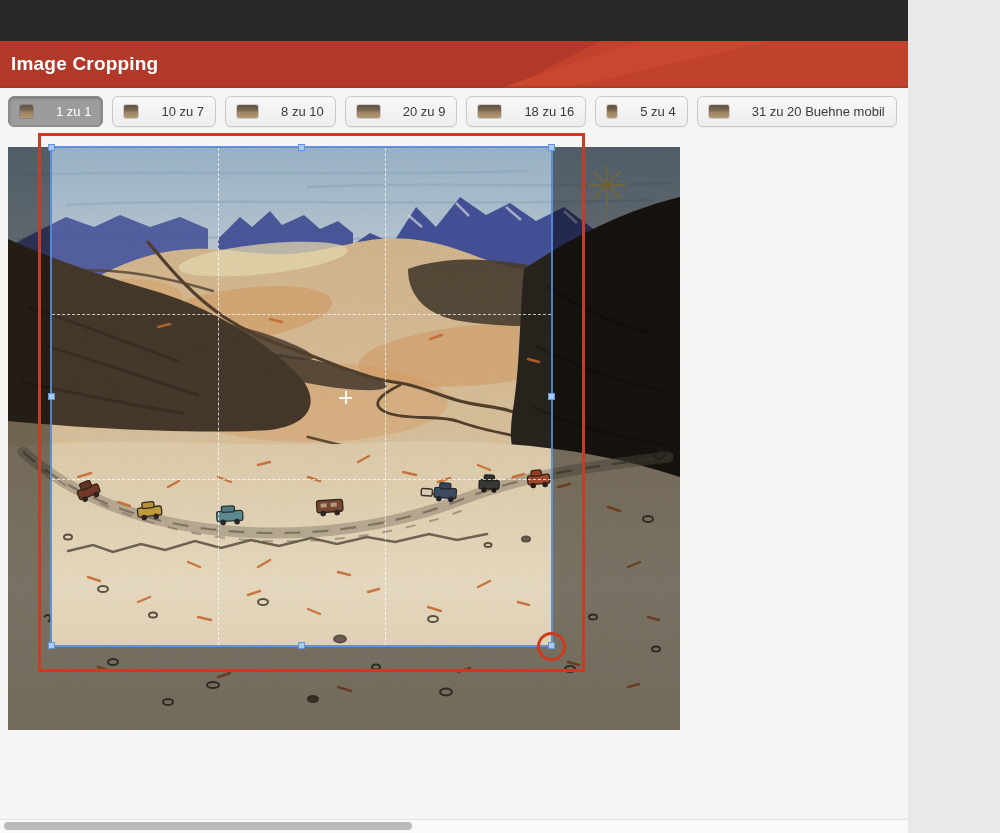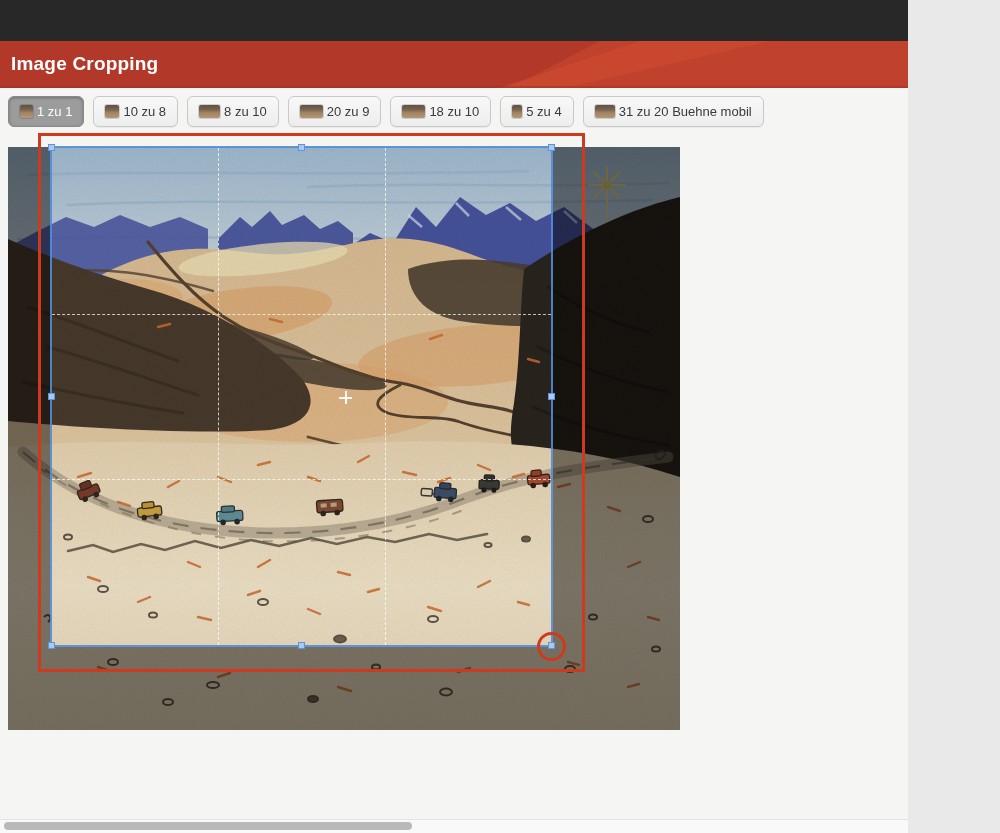--- a/index.html
+++ b/index.html
@@ -11,21 +11,21 @@
 
   
   .header{position:absolute;left:0;top:41px;width:1000px;height:47px;background:#b2392a;overflow:hidden;}
   .header svg{position:absolute;left:0;top:0;}
   .header h1{position:relative;margin:0;padding:12px 0 0 11px;color:#ffffff;
              font-size:19px;font-weight:700;letter-spacing:.2px;}
 
   
   .ratio-bar{position:absolute;left:8px;top:96px;right:0;height:32px;display:flex;gap:9px;
              overflow:hidden;align-items:flex-start;}
-  .ratio-btn{flex:0 0 auto;display:inline-flex;align-items:center;gap:4px;height:31px;
+  .ratio-btn{flex:0 0 auto;display:inline-flex;align-items:center;gap:23px;height:31px;
              padding:0 11px;border:1px solid #c9c9c9;border-radius:6px;cursor:pointer;
              background:linear-gradient(180deg,#f8f8f8,#ededed);color:#3a3a3a;font-size:13px;
              box-shadow:0 1px 1px rgba(0,0,0,.05);white-space:nowrap;}
   .ratio-btn.selected{background:#9c9c9c;border-color:#8a8a8a;color:#ffffff;
              box-shadow:inset 0 1px 3px rgba(0,0,0,.3);}
   .thumb{height:13px;width:13px;border-radius:2px;flex:0 0 auto;
          background:linear-gradient(180deg,#5f5245 0%,#77634e 35%,#a08465 60%,#b59871 100%);
          box-shadow:0 0 0 1px rgba(0,0,0,.15);}
 
   
@@ -74,33 +74,33 @@
     <h1>Image Cropping</h1>
   </div>
 
   <div class="ratio-bar" id="ratio-bar">
       <button class="ratio-btn selected">
       <span class="thumb" style="width: 13px;"></span>
       <span>1 zu 1</span>
     </button>
       <button class="ratio-btn">
       <span class="thumb" style="width: 14px;"></span>
-      <span>10 zu 8</span>
+      <span>10 zu 7</span>
     </button>
       <button class="ratio-btn">
       <span class="thumb" style="width: 21px;"></span>
       <span>8 zu 10</span>
     </button>
       <button class="ratio-btn">
       <span class="thumb" style="width: 23px;"></span>
       <span>20 zu 9</span>
     </button>
       <button class="ratio-btn">
       <span class="thumb" style="width: 23px;"></span>
-      <span>18 zu 10</span>
+      <span>18 zu 16</span>
     </button>
       <button class="ratio-btn">
       <span class="thumb" style="width: 10px;"></span>
       <span>5 zu 4</span>
     </button>
       <button class="ratio-btn">
       <span class="thumb" style="width: 20px;"></span>
       <span>31 zu 20 Buehne mobil</span>
     </button>
     </div>

